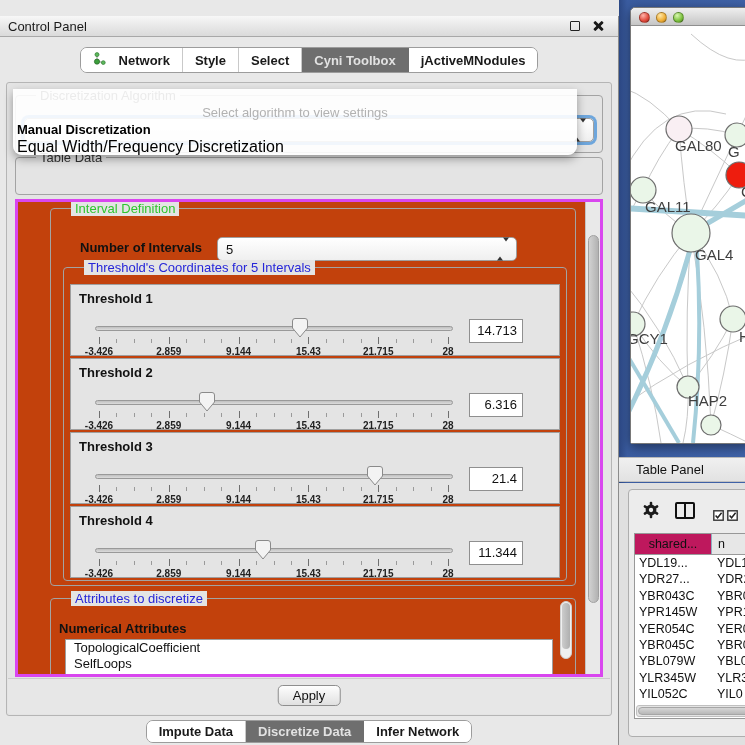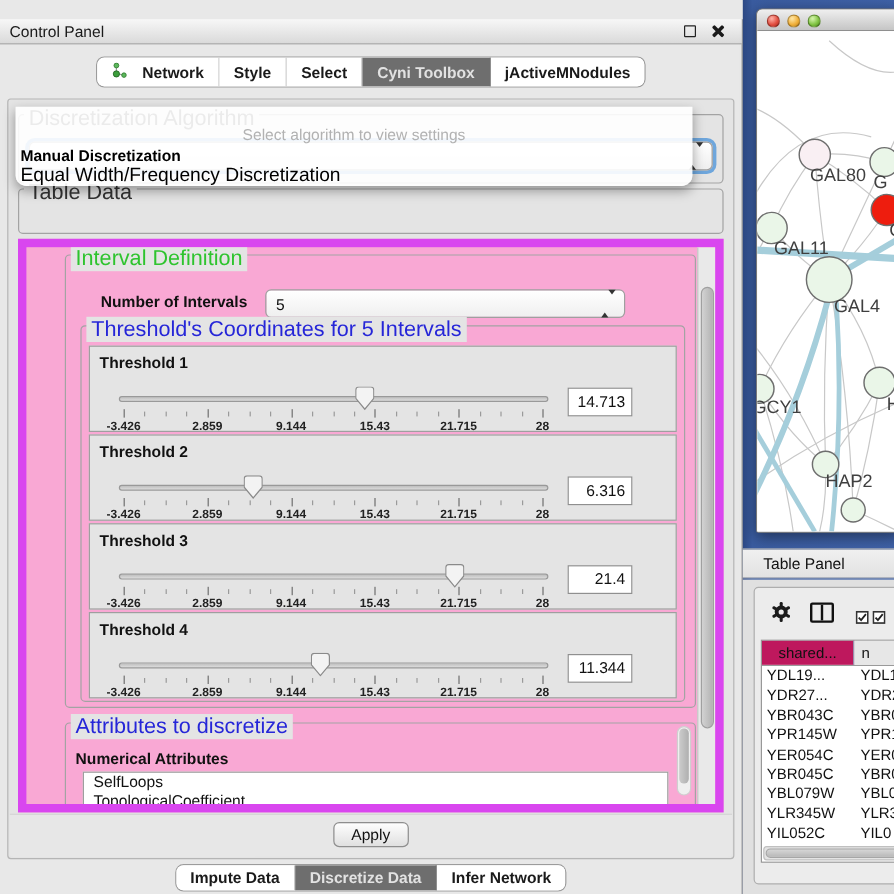--- a/index.html
+++ b/index.html
@@ -18,42 +18,42 @@
   
   .cp-tabbar { position:absolute; top:31px; left:0; right:0; display:flex; justify-content:center; }
   .tabset { display:inline-flex; background:#FFFFFF; border:1px solid #9C9C9C; border-radius:7px; overflow:hidden; height:26px; }
   .tab { display:flex; align-items:center; gap:13px; padding:0 12px; font-size:13px; font-weight:bold; color:#1A1A1A; border-right:1px solid #C9C9C9; background:#FFF; }
   .tab:last-child { border-right:none; }
   .tab.selected { background:#6E6E6E; color:#E2E2E2; border-right-color:#6E6E6E;justify-content:flex-end; }
 
   
   .cp-outer { position:absolute; left:6px; top:66px; width:606px; height:634px; background:#E4E4E4; border:1px solid #B5B5B5; border-radius:3px; }
   .group { position:absolute; border:1px solid #A3A3A3; border-radius:4px; }
-  .group-label { position:absolute; top:-8px; left:4px; background:#E4E4E4; padding:0 4px; font-size:18px; color:#333; white-space:nowrap; }
+  .group-label { position:absolute; top:-8px; left:20px; background:#E4E4E4; padding:0 4px; font-size:13px; color:#333; white-space:nowrap; }
   .group-label.green { color:#2EC42E; }
   .group-label.blue { color:#2626D8; }
 
   .combo { position:absolute; background:linear-gradient(#FFFFFF,#EFEFEF); border:1px solid #9F9F9F; border-radius:5px; font-size:13px; color:#111; line-height:21px; padding-left:8px; box-shadow:inset 0 1px 0 #FFF; }
   .spinner { position:absolute; right:7px; top:50%; transform:translateY(-50%); }
   .spinner .up { width:0; height:0; border-left:3.5px solid transparent; border-right:3.5px solid transparent; border-bottom:4.5px solid #333; margin-bottom:2px; }
   .spinner .down { width:0; height:0; border-left:3.5px solid transparent; border-right:3.5px solid transparent; border-top:4.5px solid #333; }
 
   .algo-group { left:8px; top:12px; width:588px; height:58px; }
   .algo-combo { left:8px; right:8px; top:22px; height:24px; box-shadow:0 0 0 3px #6EA6DC; }
   .tabledata-group { left:8px; top:74px; width:588px; height:38px; }
   .tabledata-combo { left:8px; right:8px; top:9px; height:22px; }
 
   
   .dropdown-popup { position:absolute; left:6px; top:6px; width:564px; height:66px; background:rgba(255,255,255,0.90); border-radius:0 0 9px 9px; box-shadow:0 4px 10px rgba(0,0,0,0.35); z-index:10; }
   .dd-placeholder { position:absolute; top:16px; left:0; right:0; text-align:center; font-size:13px; color:#B2B2B2; }
   .dd-opt1 { position:absolute; top:33px; left:4px; font-size:13px; font-weight:bold; color:#000; }
   .dd-opt2 { position:absolute; top:49px; left:4px; font-size:16px; color:#000; }
 
   
-  .main-area { position:absolute; left:8px; top:116px; width:588px; height:478px; background:#f9a8d4; border:7px solid #d946ef; overflow:hidden; }
+  .main-area { position:absolute; left:8px; top:116px; width:588px; height:478px; background:#c2410c; border:3px solid #d946ef; overflow:hidden; }
   .v-scrollbar { position:absolute; right:0; top:0; bottom:0; width:15px; background:#E9E9E9; border-left:1px solid #C4C4C4; }
   .v-scrollbar .thumbv { position:absolute; left:2px; width:11px; border-radius:6px; background:linear-gradient(90deg,#D2D2D2,#B2B2B2); border:1px solid #A0A0A0; }
 
   .interval-group { left:32px; top:6px; width:526px; height:378px; }
   .noi-label { position:absolute; left:29px; top:31px; font-size:13px; font-weight:bold; color:#111; }
   .noi-combo { left:166px; top:28px; width:300px; height:24px; line-height:23px; }
   .coords-group { left:12px; top:58px; width:504px; height:314px; }
 
   .threshold-box { position:absolute; left:6px; width:490px; height:72px; border:1px solid #9F9F9F; background:#E4E4E4; }
   .th-label { position:absolute; left:8px; top:6px; font-size:13px; font-weight:bold; color:#111; }
@@ -351,22 +351,22 @@
     <div class="th-value">11.344</div>
   </div>
               </div>
           </div>
         </div>
 
         <div class="group attrs-group">
           <span class="group-label blue">Attributes to discretize</span>
           <span class="attrs-list-label">Numerical Attributes</span>
           <div class="attr-list">
+              <div class="attr-item">TopologicalCoefficient</div>
               <div class="attr-item">SelfLoops</div>
-              <div class="attr-item">TopologicalCoefficient</div>
               <div class="attr-item">BetweennessCentrality</div>
             </div>
           <div class="list-scroll">
               <div class="thumbv"></div>
             </div>
         </div>
 
         <div class="v-scrollbar">
           <div class="thumbv" style="top:33px; height:368px;"></div>
         </div>

